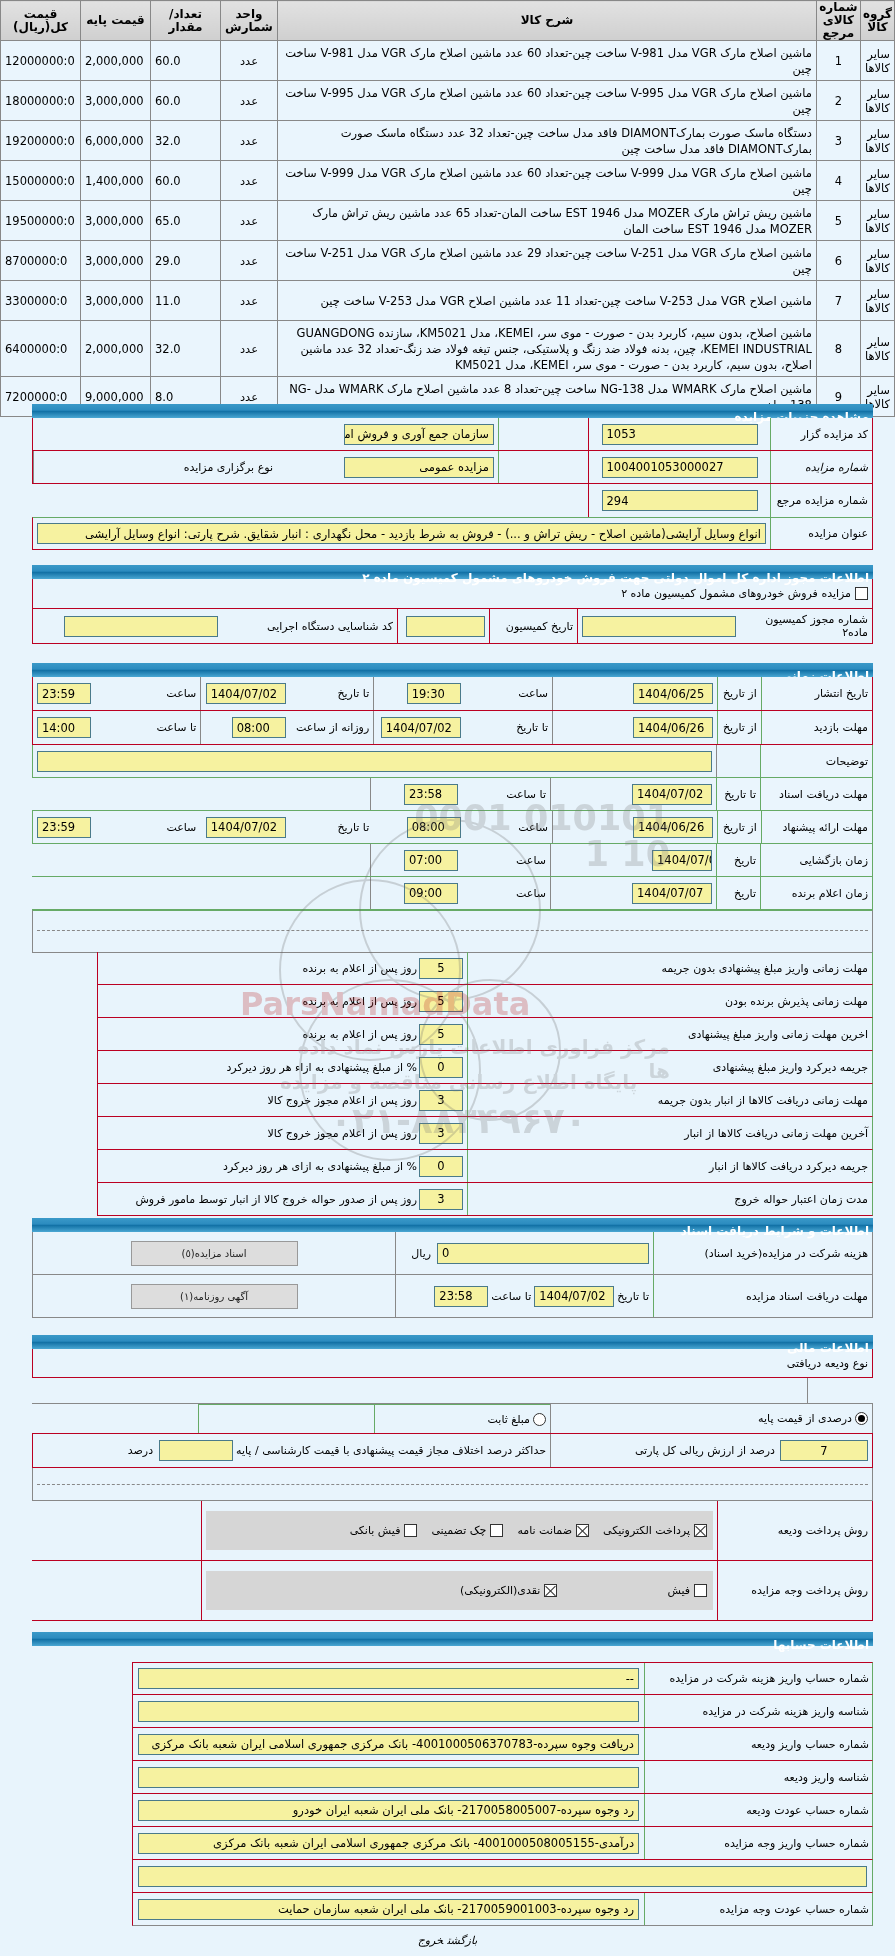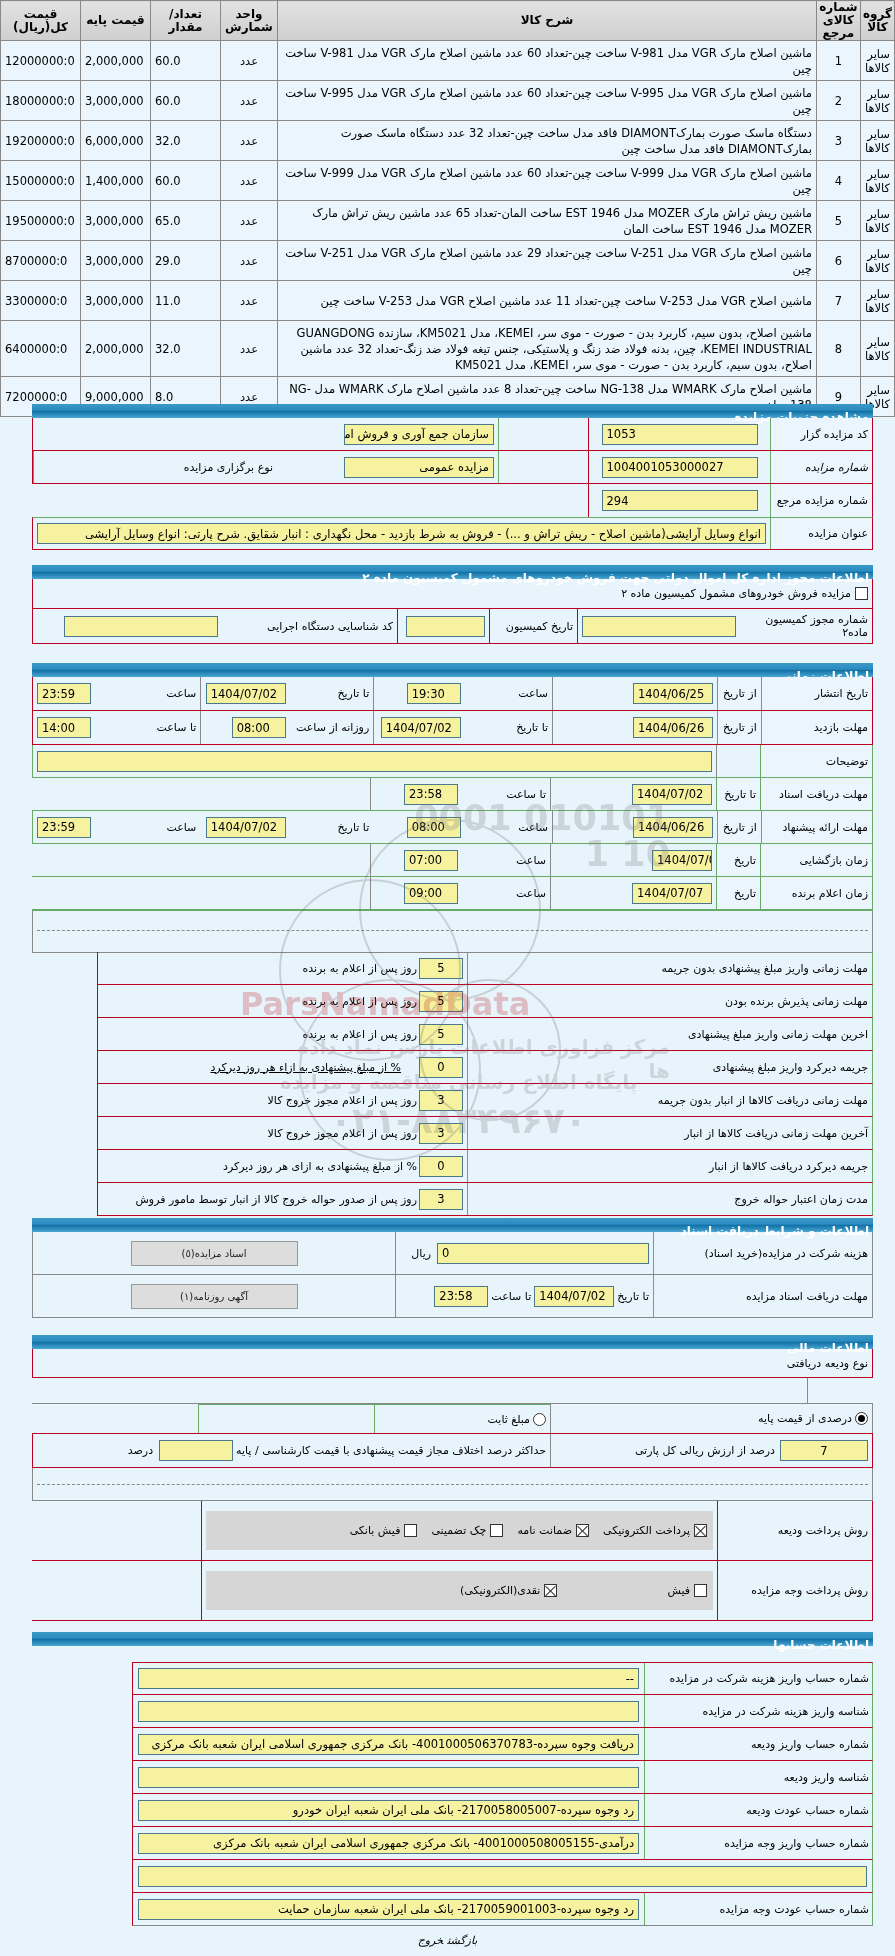--- a/index.html
+++ b/index.html
@@ -366,21 +366,21 @@
       <div style="width: 405px; padding-right: 4px; display: flex; align-items: center; border-left: 1px solid rgb(102, 170, 102);">اخرین مهلت زمانی واریز مبلغ پیشنهادی</div>
       <div style="flex: 1 1 0%; display: flex; align-items: center; padding-right: 4px;">
         <div class="field" style="width: 44px; justify-content: center;">5</div>
         <span style="margin-right: 2px;">روز پس از اعلام به برنده</span>
       </div>
     </div>
     <div style="display: flex; direction: rtl; height: 33px; border-right: 1px solid rgb(102, 170, 102); border-image: initial; border-top: none; border-left: 1px solid rgb(187, 0, 34); border-bottom: 1px solid rgb(187, 0, 34);">
       <div style="width: 405px; padding-right: 4px; display: flex; align-items: center; border-left: 1px solid rgb(102, 170, 102);">جریمه دیرکرد واریز مبلغ پیشنهادی</div>
       <div style="flex: 1 1 0%; display: flex; align-items: center; padding-right: 4px;">
         <div class="field" style="width: 44px; justify-content: center;">0</div>
-        <span style="margin-right: 18px; text-decoration: underline;">% از مبلغ پیشنهادی به ازاء هر روز دیرکرد</span>
+        <span style="margin-right: 2px;">% از مبلغ پیشنهادی به ازاء هر روز دیرکرد</span>
       </div>
     </div>
     <div style="display: flex; direction: rtl; height: 33px; border-right: 1px solid rgb(102, 170, 102); border-image: initial; border-top: none; border-left: 1px solid rgb(187, 0, 34); border-bottom: 1px solid rgb(187, 0, 34);">
       <div style="width: 405px; padding-right: 4px; display: flex; align-items: center; border-left: 1px solid rgb(102, 170, 102);">مهلت زمانی دریافت کالاها از انبار بدون جریمه</div>
       <div style="flex: 1 1 0%; display: flex; align-items: center; padding-right: 4px;">
         <div class="field" style="width: 44px; justify-content: center;">3</div>
         <span style="margin-right: 2px;">روز پس از اعلام مجوز خروج کالا</span>
       </div>
     </div>
     <div style="display: flex; direction: rtl; height: 33px; border-right: 1px solid rgb(102, 170, 102); border-image: initial; border-top: none; border-left: 1px solid rgb(187, 0, 34); border-bottom: 1px solid rgb(187, 0, 34);">

